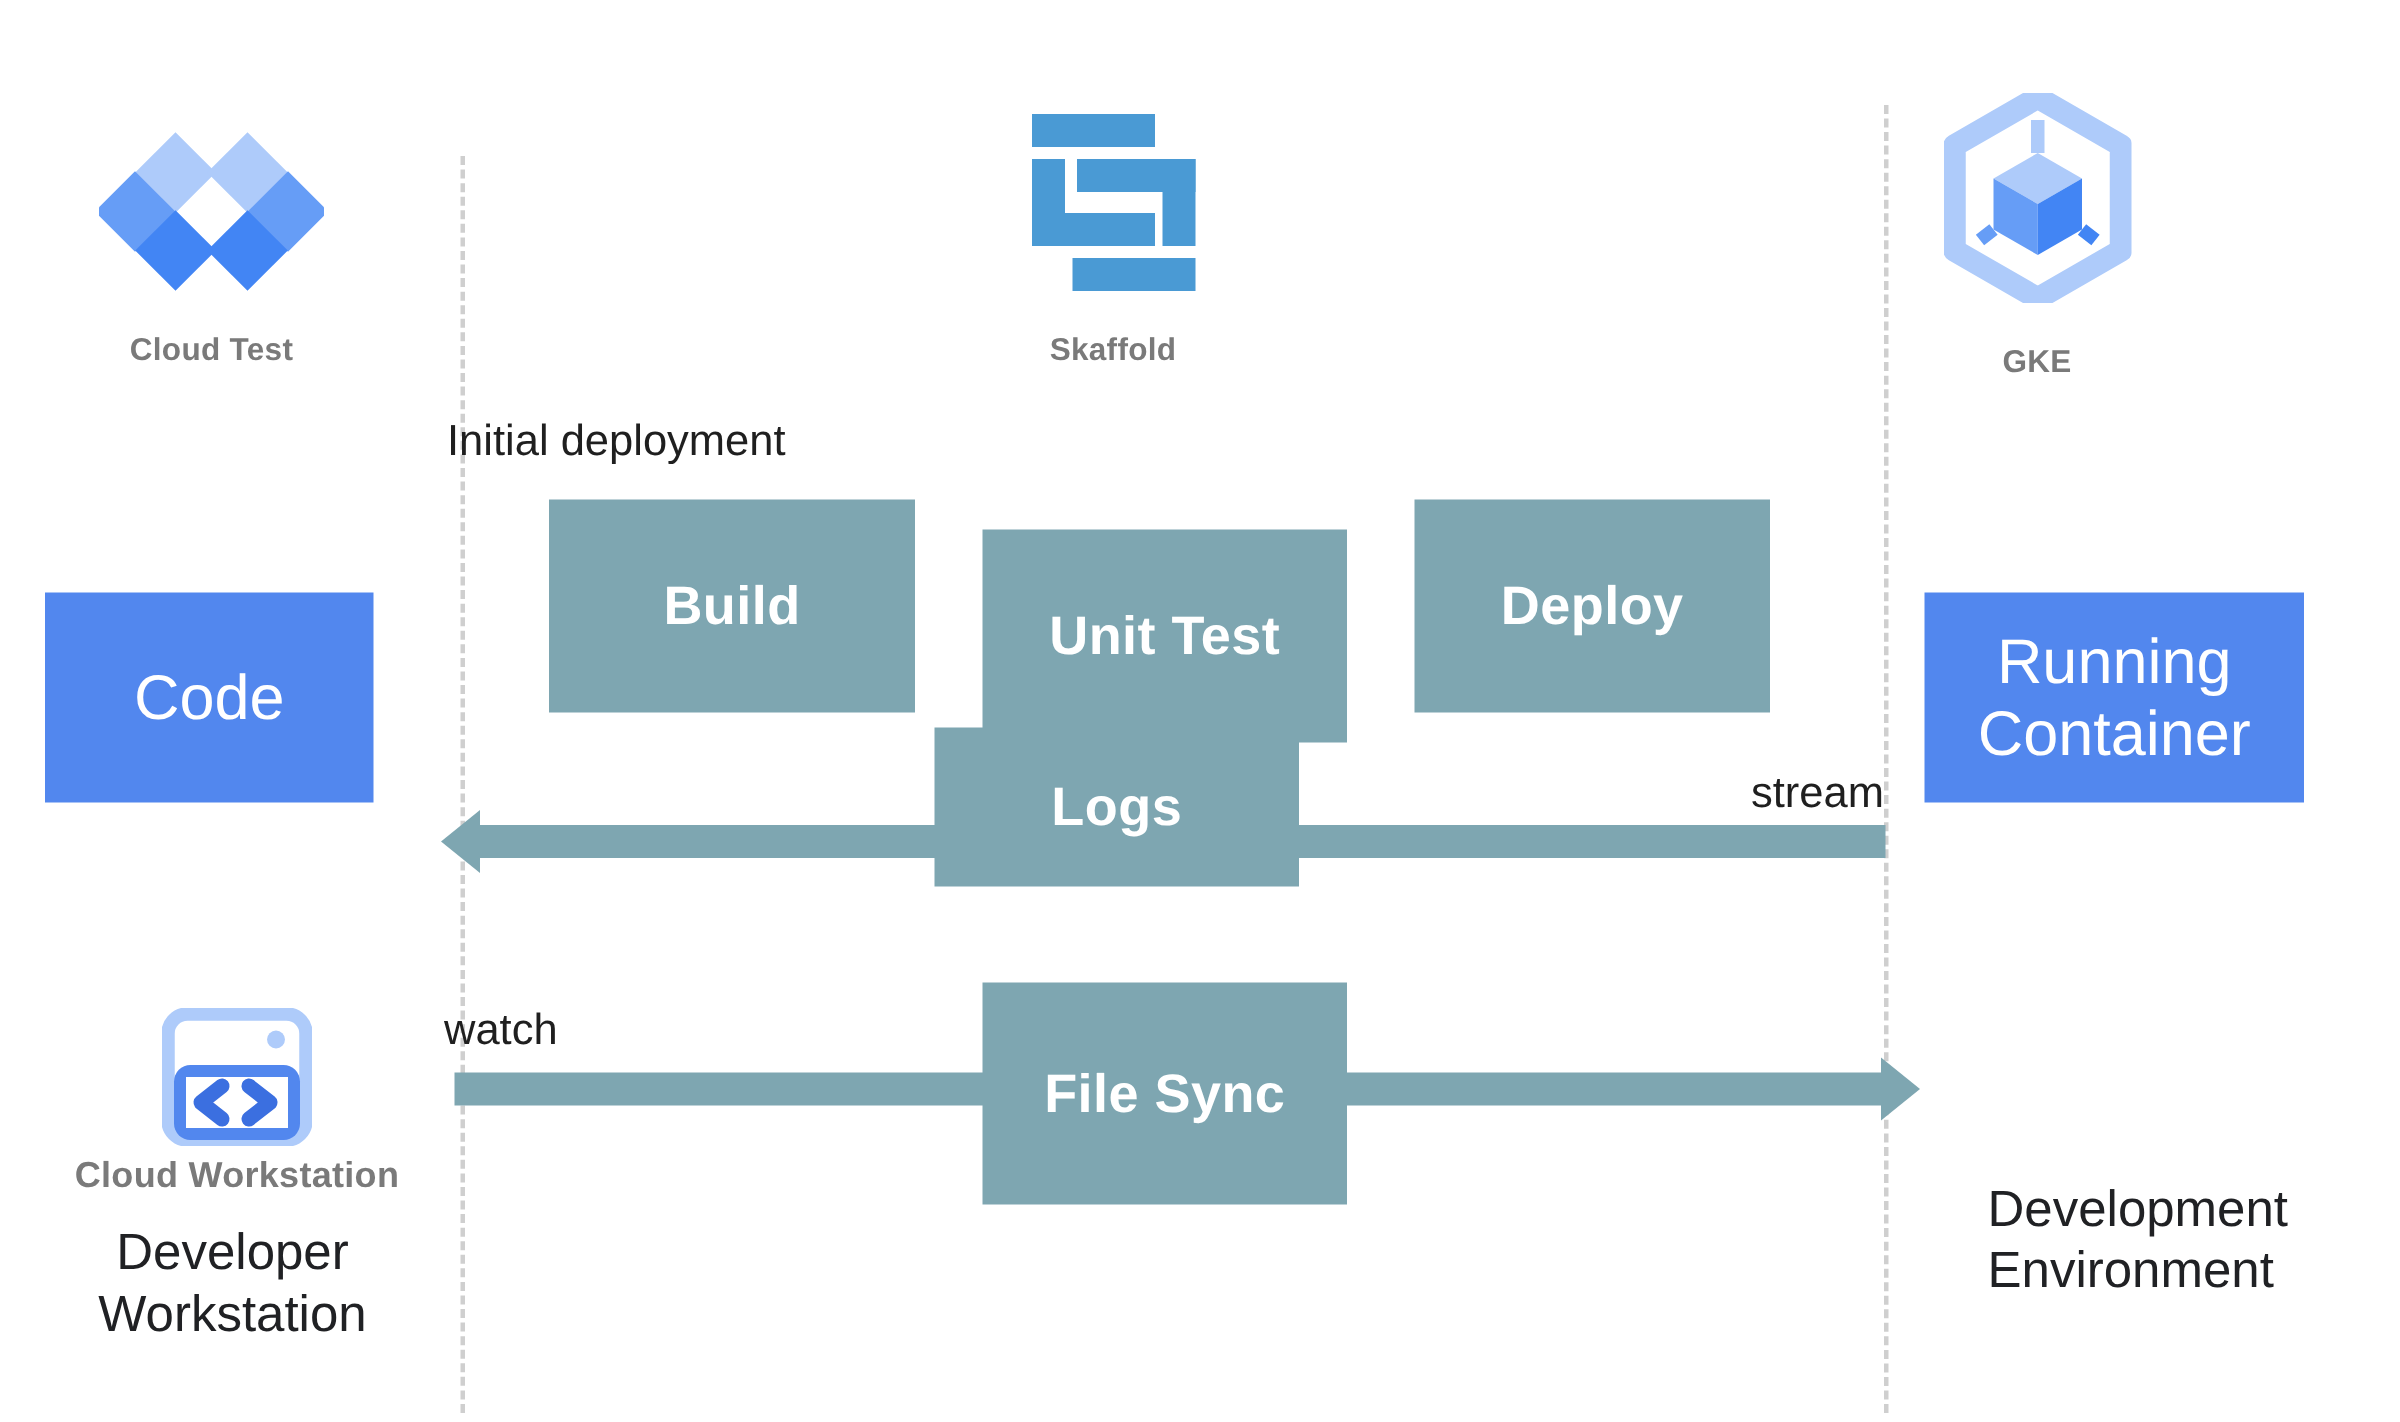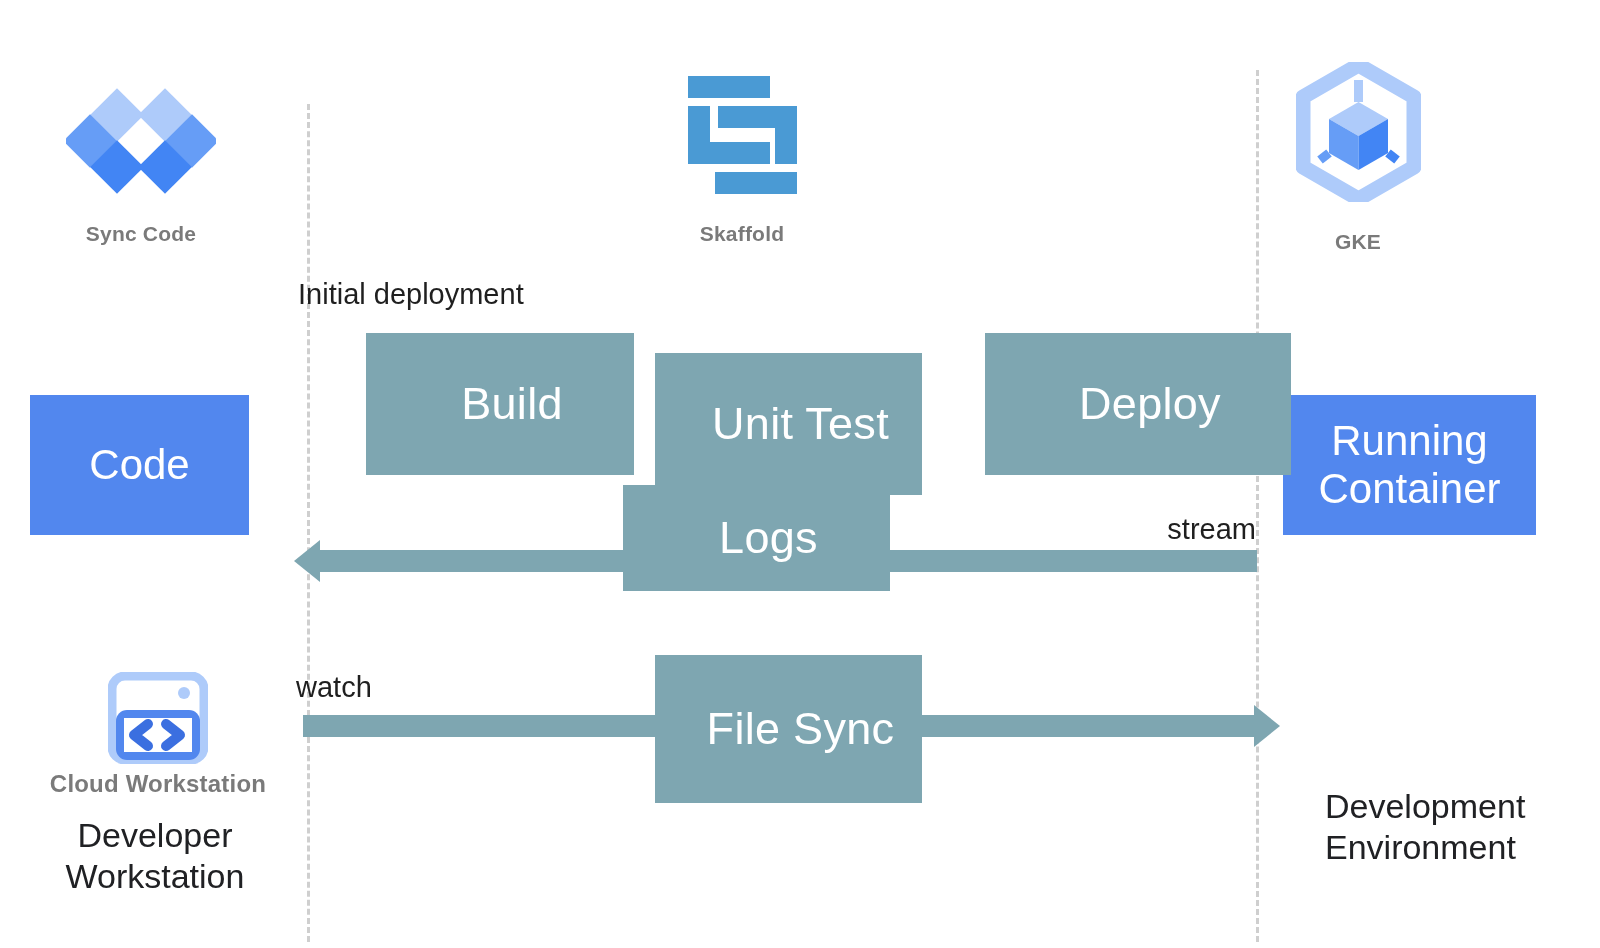--- a/index.html
+++ b/index.html
@@ -35,24 +35,23 @@
     white-space: nowrap;
   }
 
   
   .stage-box {
     background: #7ea6b1;
     display: flex;
     align-items: center;
     justify-content: center;
     color: #ffffff;
-    font-size: 45px;
-    font-weight: 400;
+    font-size: 36px;
+    font-weight: 700;
     letter-spacing: 0.3px;
-    padding-left: 24px;
   }
 
   
   .endpoint-box {
     background: #5287ee;
     display: flex;
     align-items: center;
     justify-content: center;
     text-align: center;
     color: #ffffff;
@@ -112,21 +111,21 @@
 
       <rect x="32" y="8" width="38" height="38" transform="rotate(45 51 27)" fill="#aecbfa"></rect>
       <rect x="5" y="34" width="38" height="38" transform="rotate(45 24 53)" fill="#669df6"></rect>
       <rect x="32" y="60" width="38" height="38" transform="rotate(45 51 79)" fill="#4285f4"></rect>
 
       <rect x="80" y="8" width="38" height="38" transform="rotate(45 99 27)" fill="#aecbfa"></rect>
       <rect x="107" y="34" width="38" height="38" transform="rotate(45 126 53)" fill="#669df6"></rect>
       <rect x="80" y="60" width="38" height="38" transform="rotate(45 99 79)" fill="#4285f4"></rect>
     </svg>
   </div>
-  <div class="abs product-label" style="left:16px; top:222px; width:250px;">Sync Code</div>
+  <div class="abs product-label" style="left:16px; top:222px; width:250px;">Cloud Test</div>
 
   <div class="abs" style="left:685px; top:76px; width:115px; height:118px;">
     <svg viewBox="0 0 115 118" width="115" height="118">
       <rect x="3" y="0" width="82" height="22" fill="#4a9ad4"></rect>
       <rect x="3" y="30" width="22" height="58" fill="#4a9ad4"></rect>
       <rect x="3" y="66" width="82" height="22" fill="#4a9ad4"></rect>
       <rect x="33" y="30" width="79" height="22" fill="#4a9ad4"></rect>
       <rect x="90" y="30" width="22" height="58" fill="#4a9ad4"></rect>
       <rect x="30" y="96" width="82" height="22" fill="#4a9ad4"></rect>
     </svg>
@@ -174,21 +173,21 @@
   </div>
 
   <div class="abs stage-box" style="left:366px; top:333px; width:244px; height:142px;">
     <span>Build</span>
   </div>
 
   <div class="abs stage-box" style="left:655px; top:333px; width:243px; height:142px;margin-top:20px;">
     <span>Unit Test</span>
   </div>
 
-  <div class="abs stage-box" style="left:943px; top:333px; width:282px; height:142px;margin-left:42px;">
+  <div class="abs stage-box" style="left:943px; top:333px; width:237px; height:142px;">
     <span>Deploy</span>
   </div>
 
   <div class="abs arrow-head left" style="left:294px; top:540px;"></div>
   <div class="abs arrow-shaft" style="left:319px; top:550px; width:938px;"></div>
   <div class="abs flow-label right-align" style="left:1000px; top:513px; width:256px;">stream</div>
 
   <div class="abs stage-box" style="left:623px; top:485px; width:243px; height:106px;">
     <span>Logs</span>
   </div>

